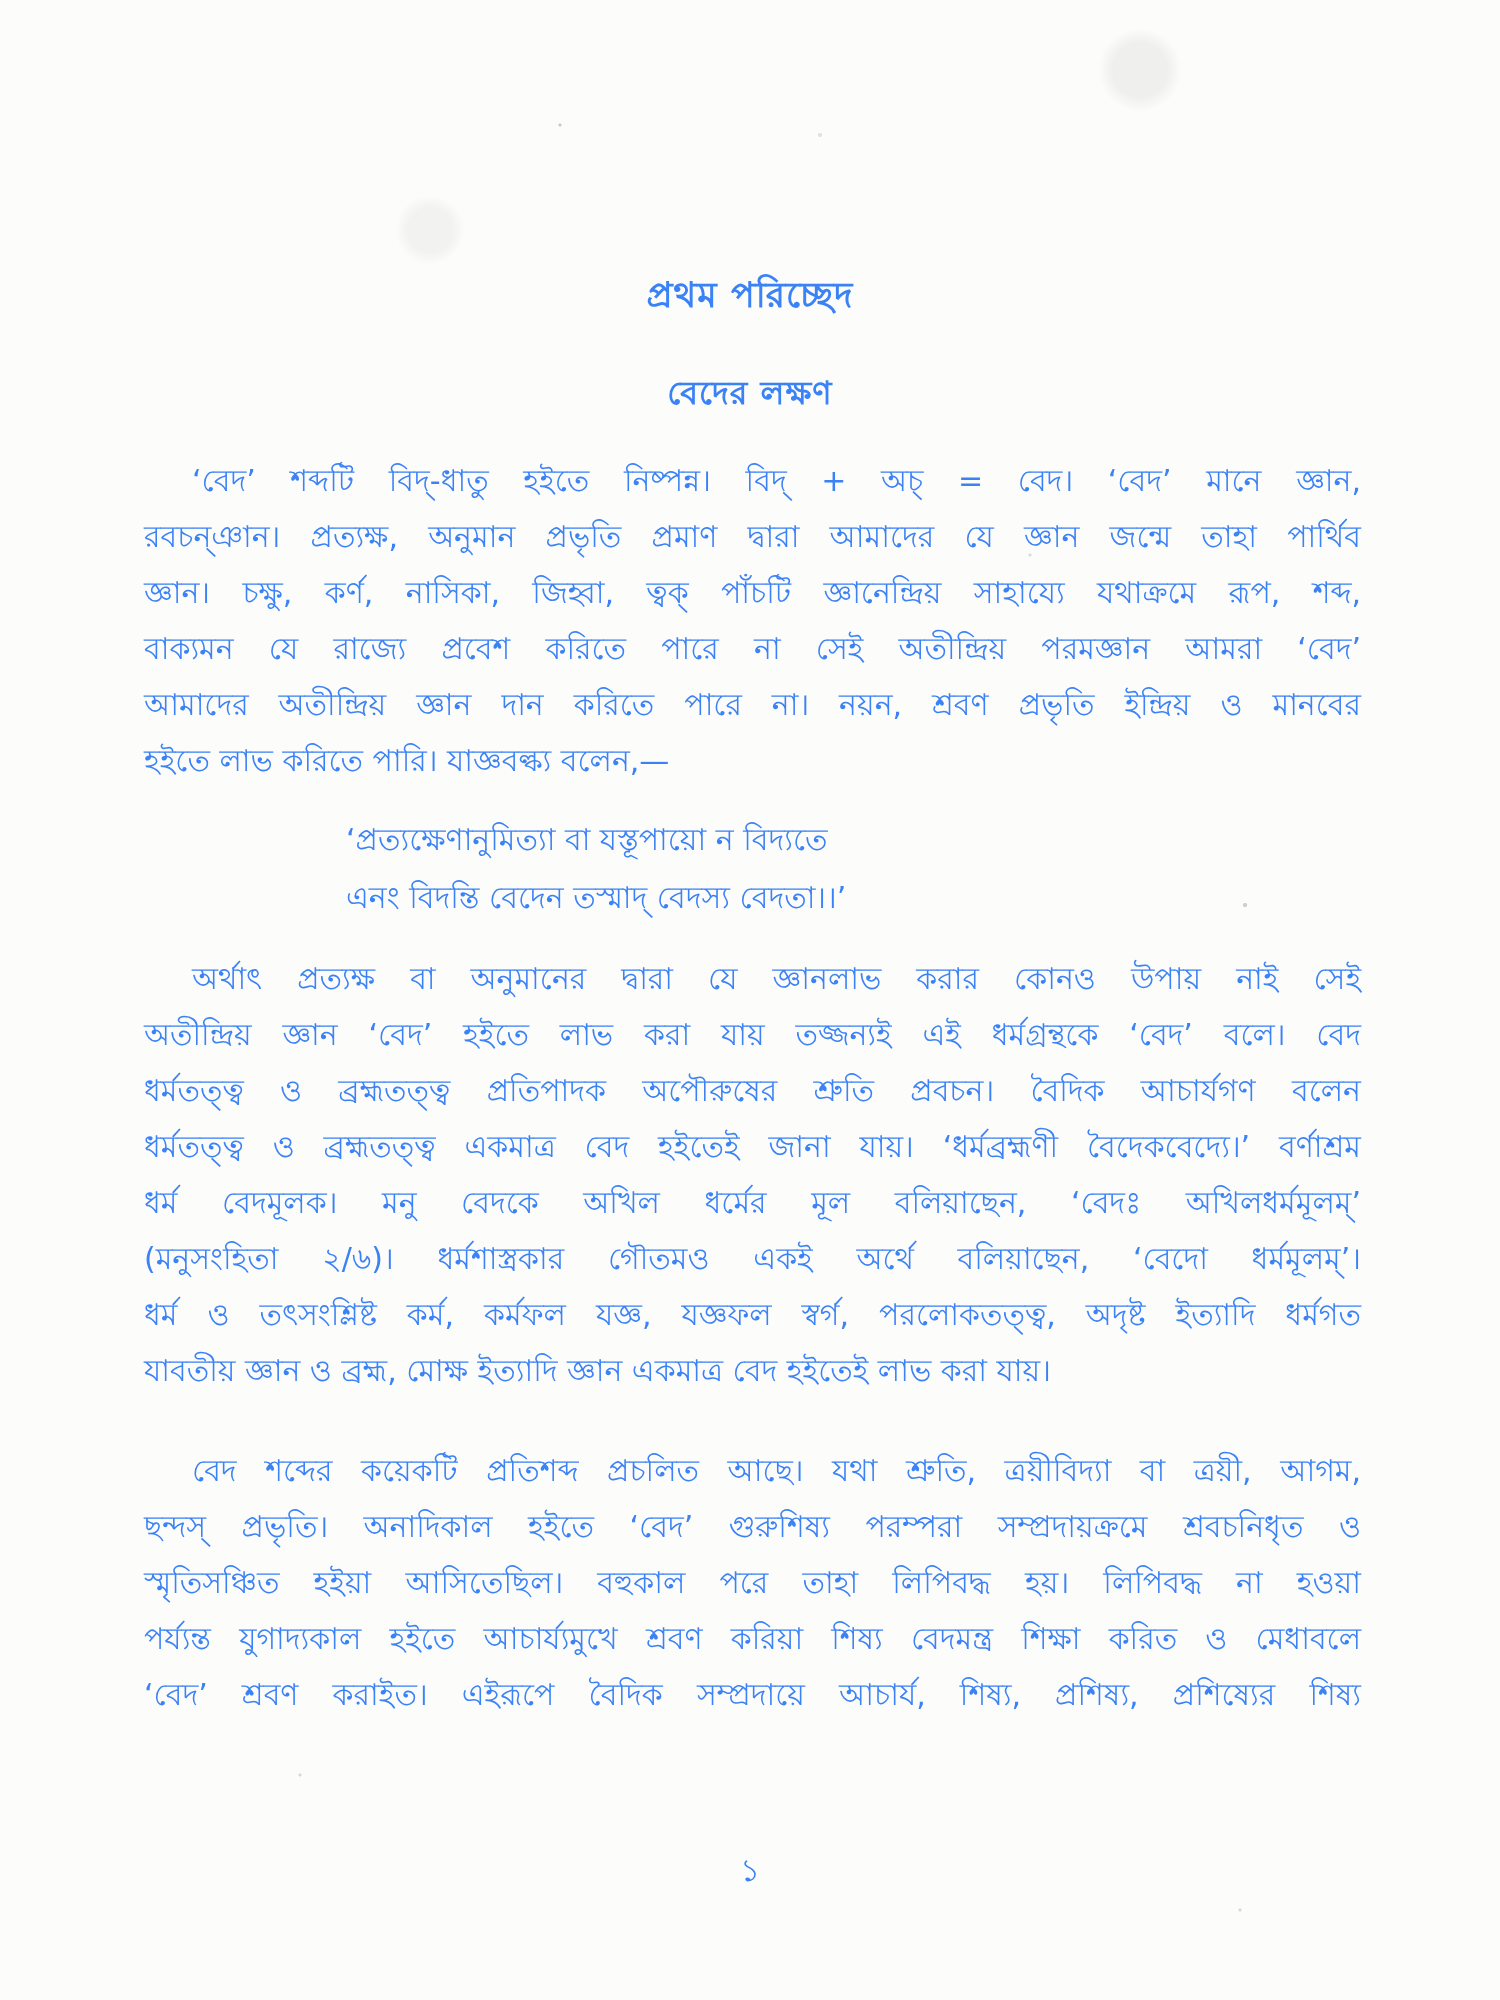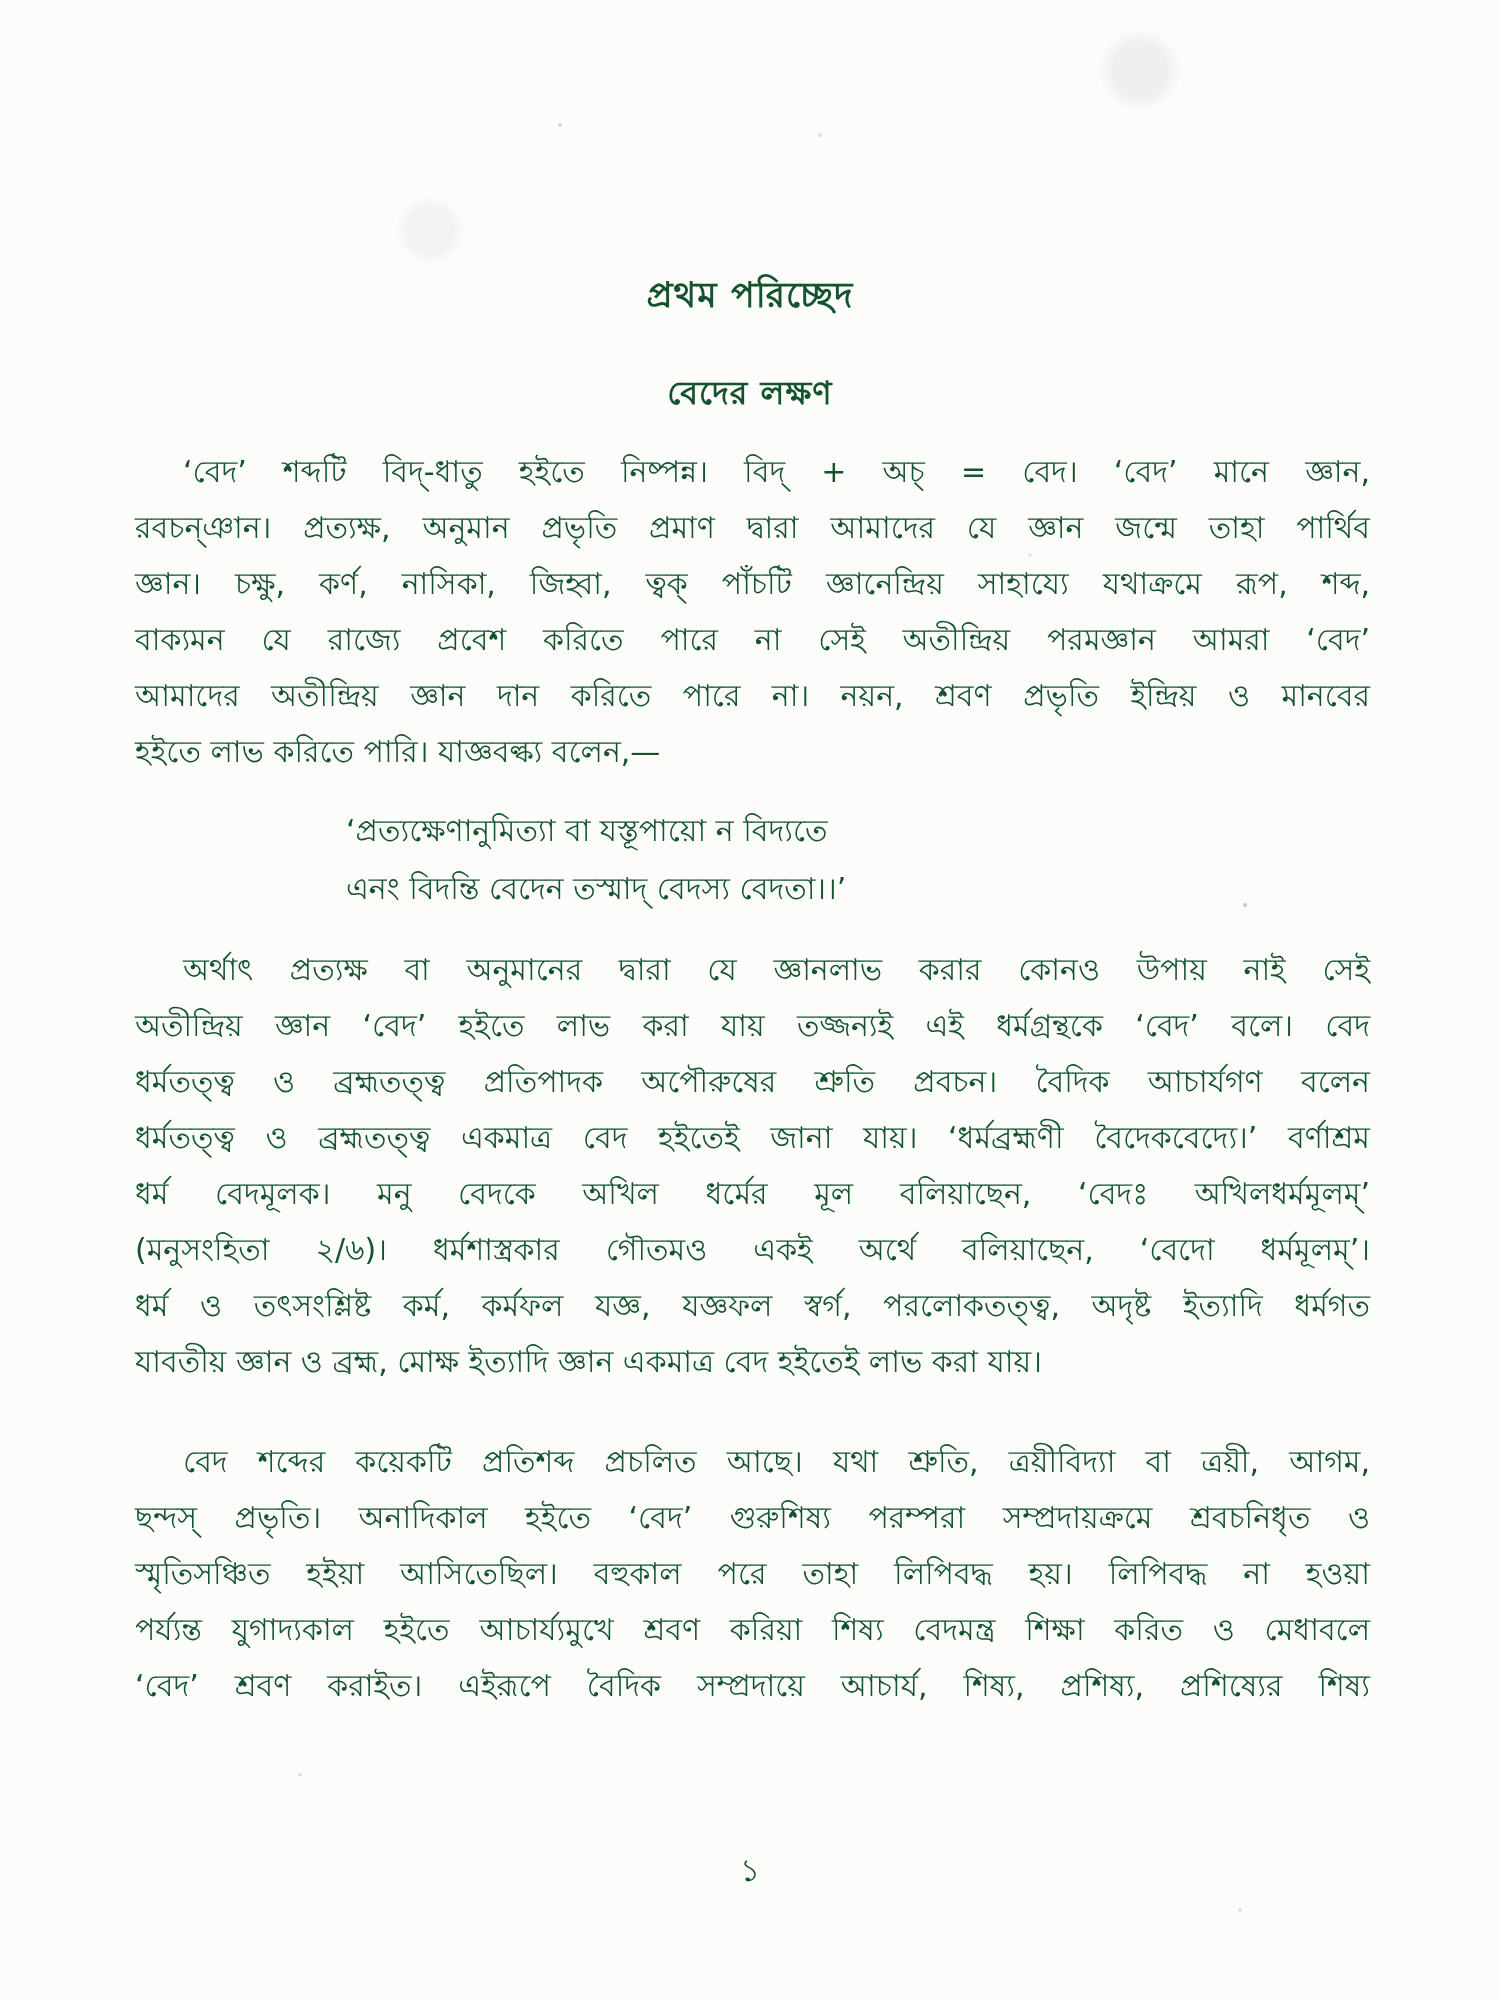--- a/index.html
+++ b/index.html
@@ -6,21 +6,21 @@
     margin: 0;
     padding: 0;
     background: #ffffff;
   }
   .page {
     position: relative;
     width: 1500px;
     height: 2000px;
     background: #fcfcfa;
     font-family: "DejaVu Sans", sans-serif;
-    color: #14532d;
+    color: #3b82f6;
     overflow: hidden;
   }
   
   .page::before {
     content: "";
     position: absolute;
     inset: 0;
     pointer-events: none;
     background-image:
       radial-gradient(circle 3px at 560px 125px, rgba(0,0,0,.20) 0 45%, transparent 60%),
@@ -52,21 +52,21 @@
     font-weight: bold;
     letter-spacing: 1px;
   }
   .body-text {
     position: absolute;
     top: 440px;
     left: 131px;
     width: 1243px;
     font-size: 30px;
   }
-  .para { margin: 4px; }
+  .para { margin: 13px; }
   .line {
     line-height: 56px;
     text-align: justify;
     text-align-last: justify;
     white-space: normal;
   }
   .line.indent { text-indent: 48px; }
   .line.short {
     text-align: left;
     text-align-last: left;

